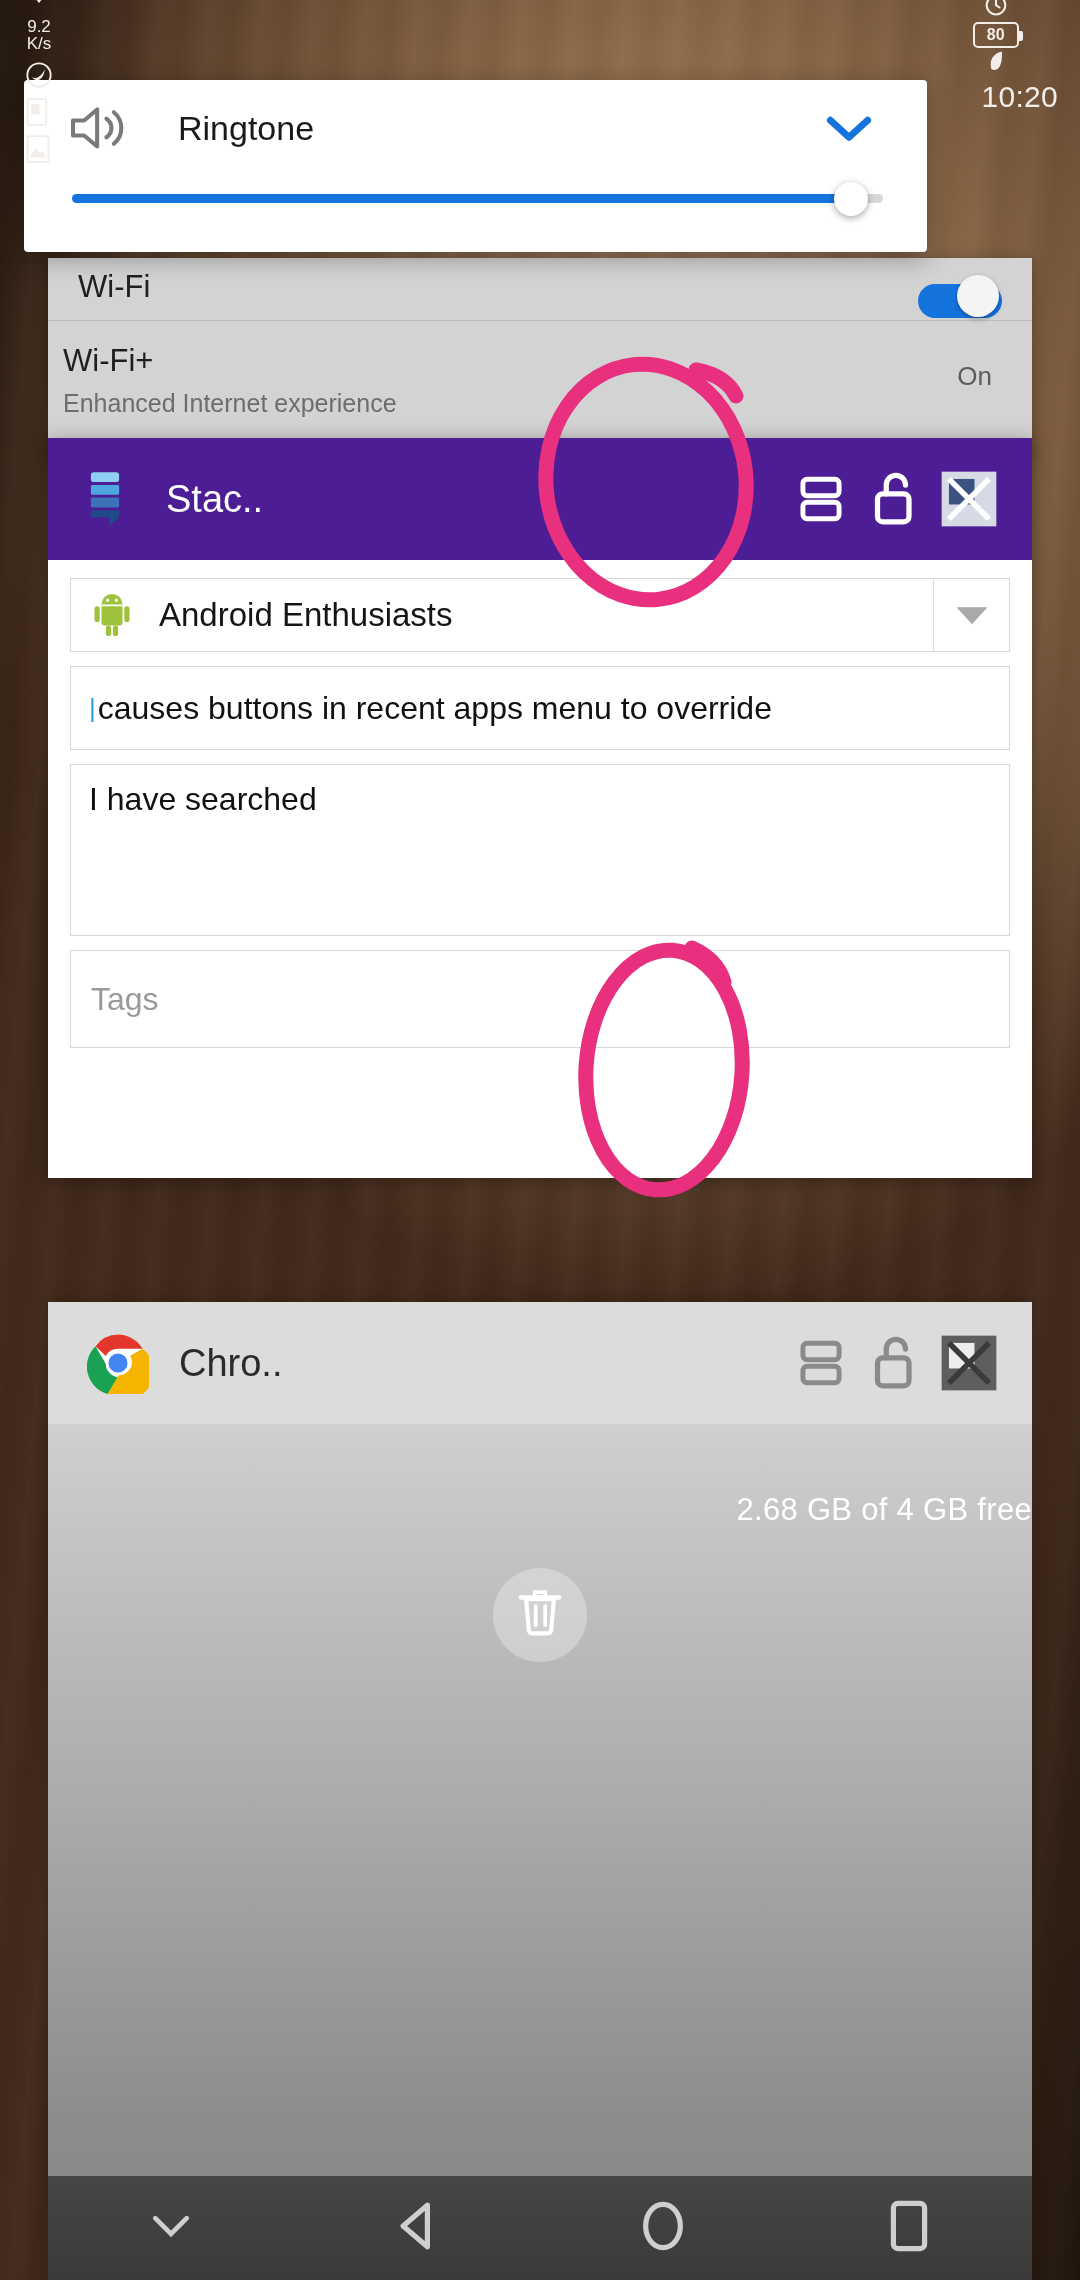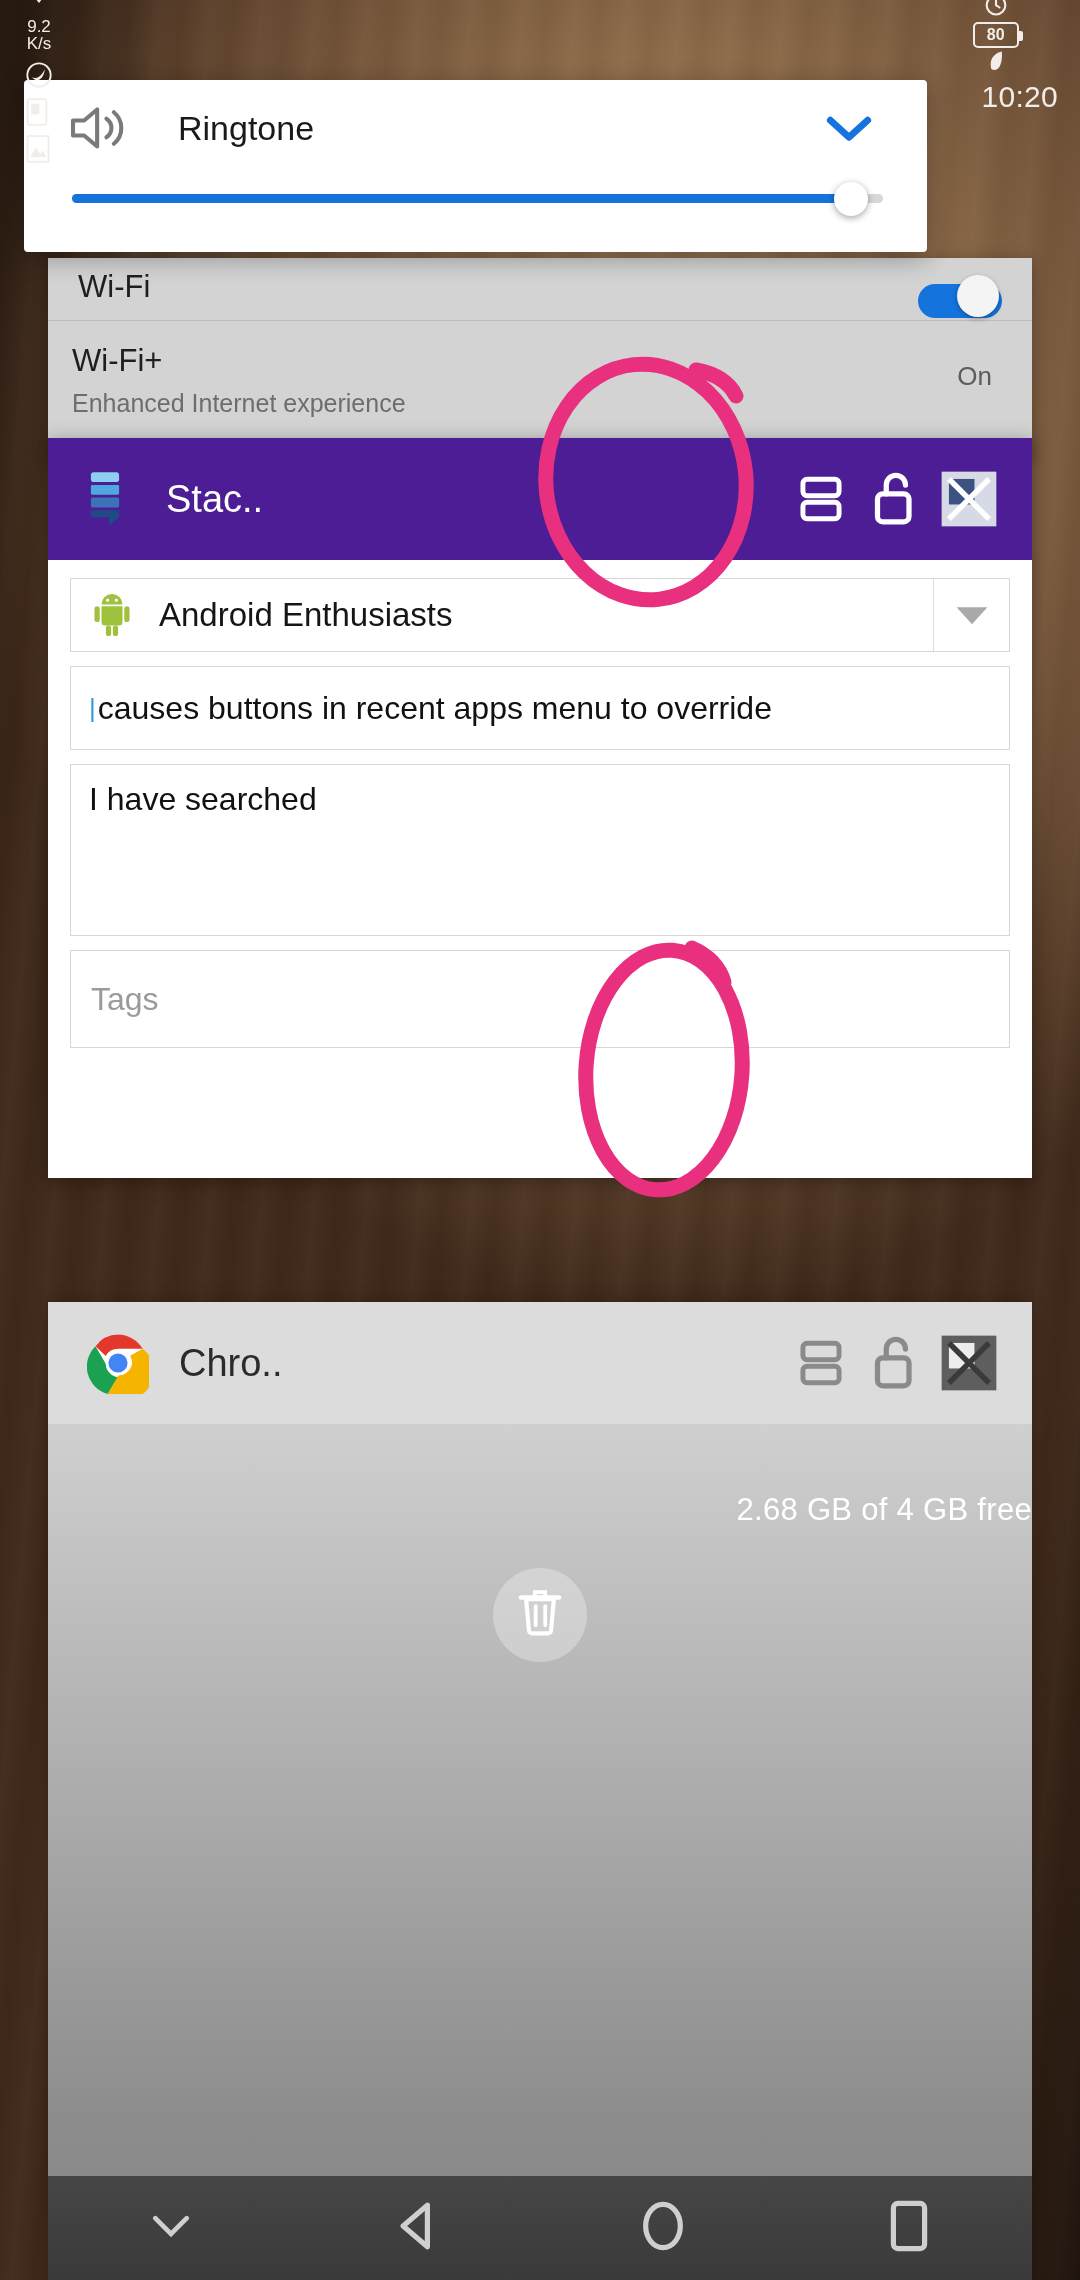--- a/index.html
+++ b/index.html
@@ -93,21 +93,21 @@
   .toggle-on{
     position:absolute; right:30px; top:26px;
     width:84px; height:34px; border-radius:18px; background:#1573de;
   }
   .toggle-on::after{
     content:""; position:absolute; right:3px; top:-9px;
     width:42px; height:42px; border-radius:50%; background:#f4f4f4;
     box-shadow:0 2px 5px rgba(0,0,0,0.3);
   }
   .divider{ height:1px; background:#bcbcbc; margin:4px 0 0 0;}
-  .setrow-2{ padding:22px 30px 0 24px; position:relative;}
+  .setrow-2{ padding:22px 30px 0 15px; position:relative;}
   .set-sub{ font-size:25px; color:#6d6d6d; margin-top:10px;}
   .set-value{ position:absolute; right:40px; top:40px; font-size:26px; color:#5c5c5c;}
   
   .card-se{ top:180px; height:740px; box-shadow:0 3px 18px rgba(0,0,0,0.34); }
   .card-header{
     height:122px; display:flex; align-items:center; padding:0 26px;
   }
   .card-header.se{ background:#4c1d95; }
   .card-header.chrome{ background:#dcdcdc;padding-left:39px; }
   .app-icon{ width:62px; height:62px; flex:none; }

